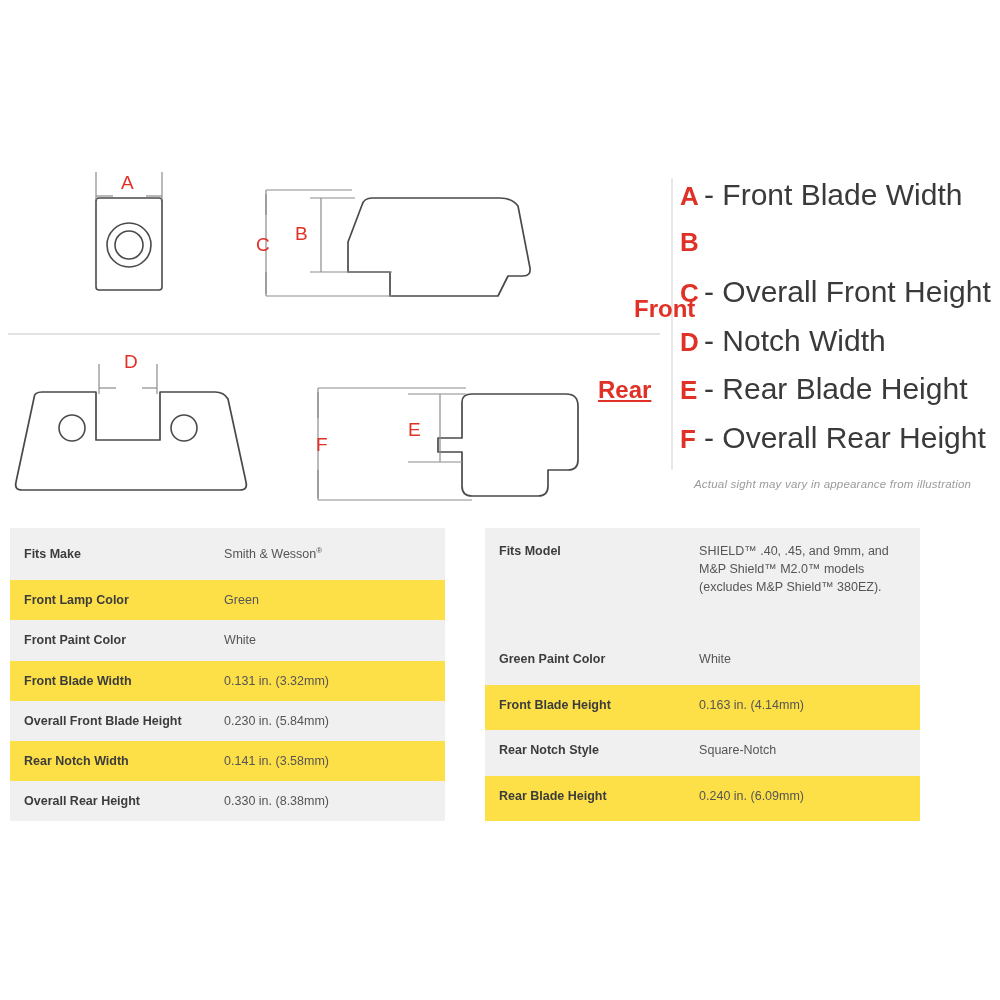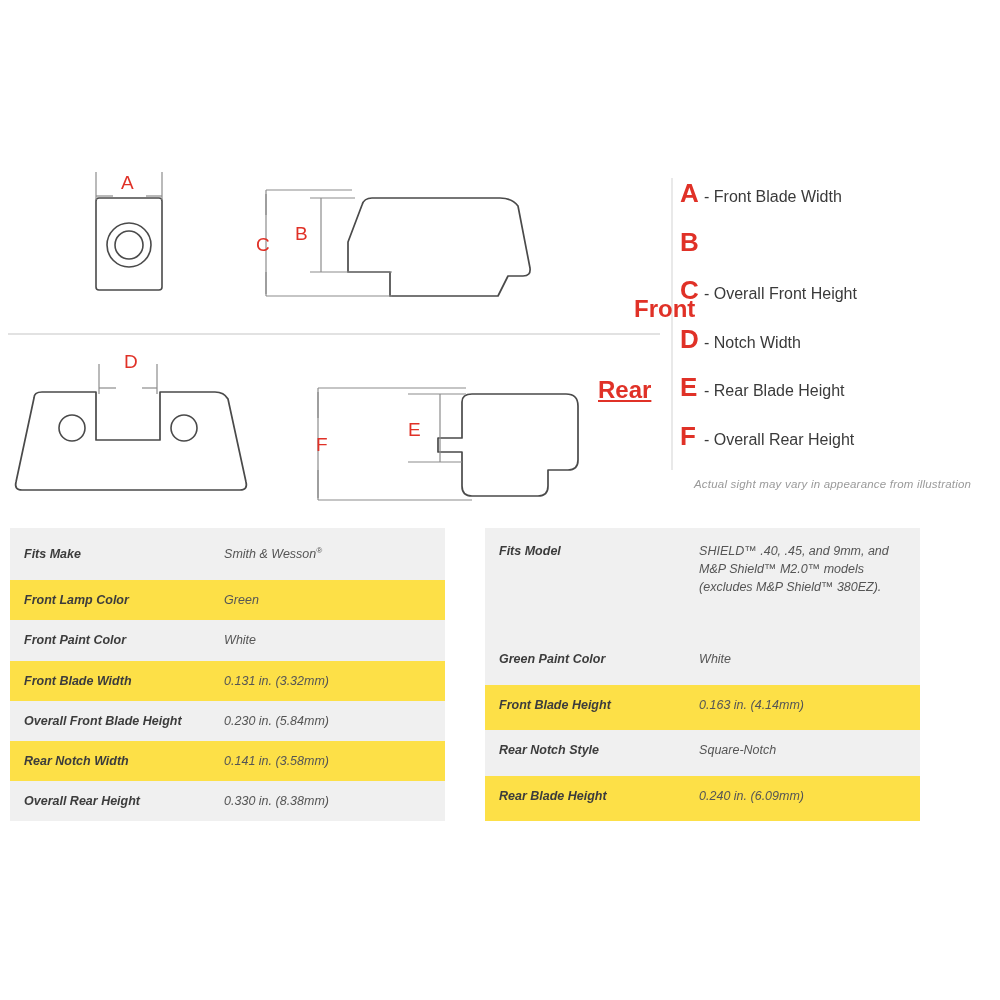--- a/index.html
+++ b/index.html
@@ -41,21 +41,21 @@
   }
   .legend-letter {
     color: #e03127;
     font-size: 26px;
     font-weight: bold;
     width: 24px;
     flex: none;
   }
   .legend-text {
     color: #3a3a3a;
-    font-size: 16px;
+    font-size: 30px;
     white-space: nowrap;
   }
   .legend-note {
     position: absolute;
     left: 694px;
     top: 478px;
     width: 300px;
     font-size: 11.5px;
     font-style: italic;
     color: #9a9a9a;
@@ -78,21 +78,20 @@
     width: 1000px;
     display: flex;
     gap: 40px;
     padding: 0 10px;
     box-sizing: border-box;
   }
   .spec-table {
     width: 435px;
     border-collapse: collapse;
     font-size: 12.5px;
-    font-style: italic;
   }
   .spec-table tr.odd td { background: #f0f0f0; }
   .spec-table tr.even td { background: #fde047; }
   .spec-table td {
     padding: 11px 14px;
     vertical-align: top;
     line-height: 1.45;
   }
   .spec-table td.key {
     width: 46%;

